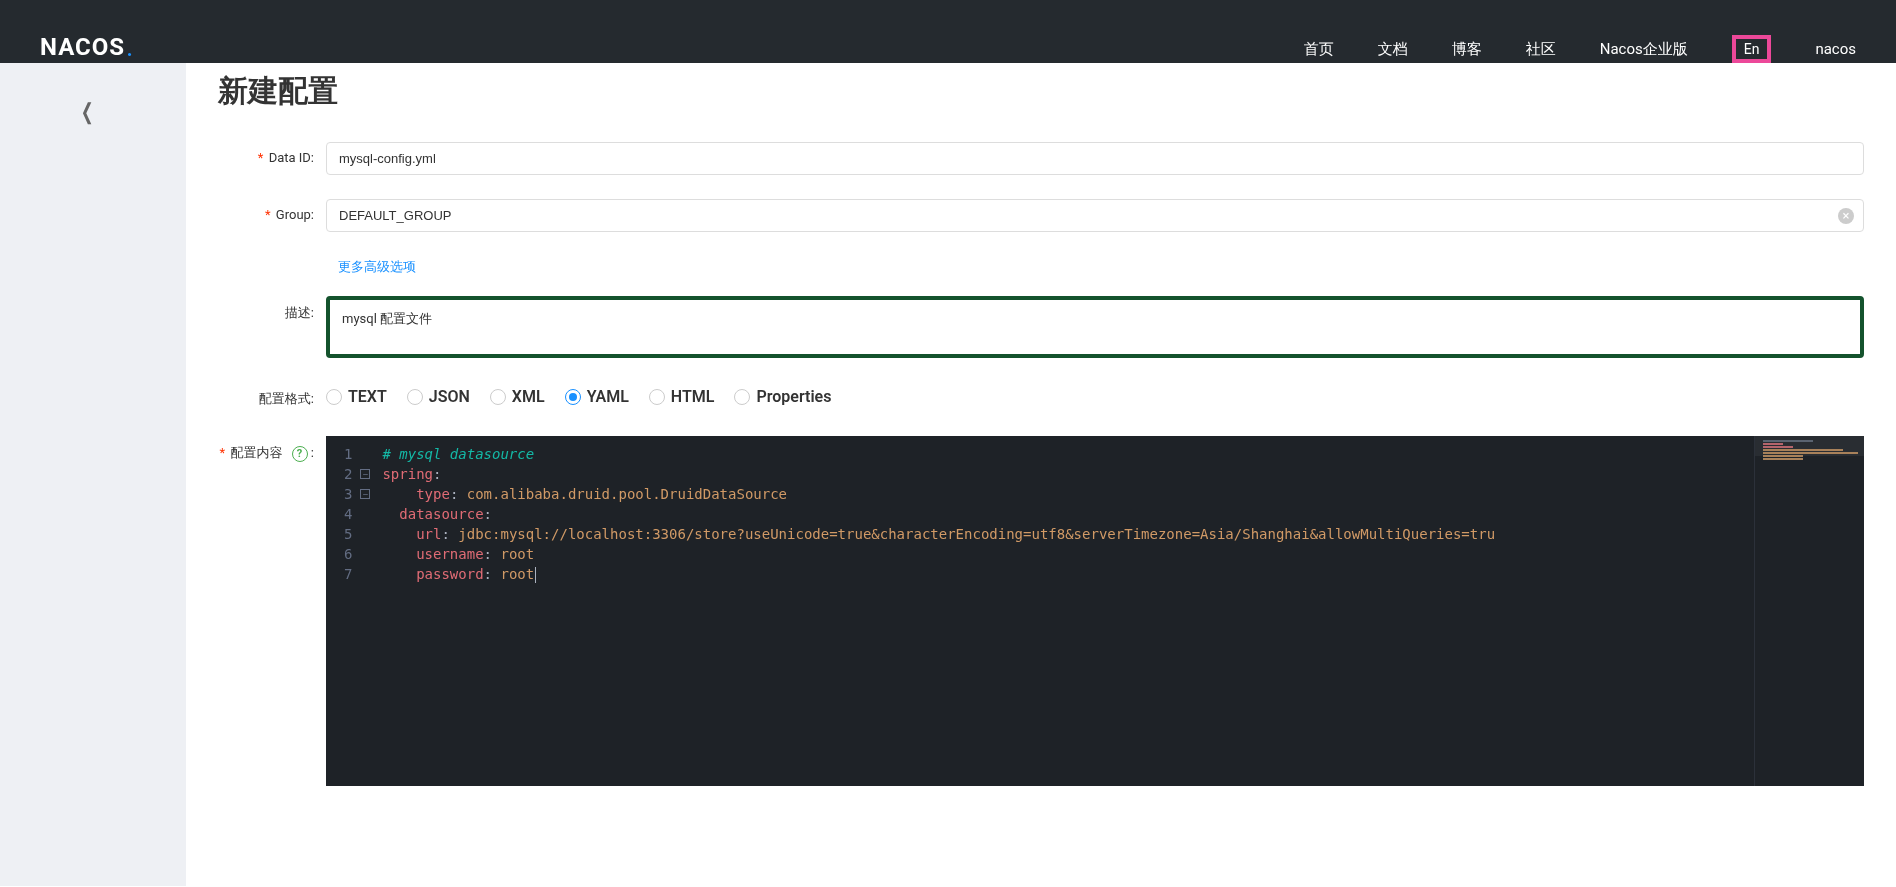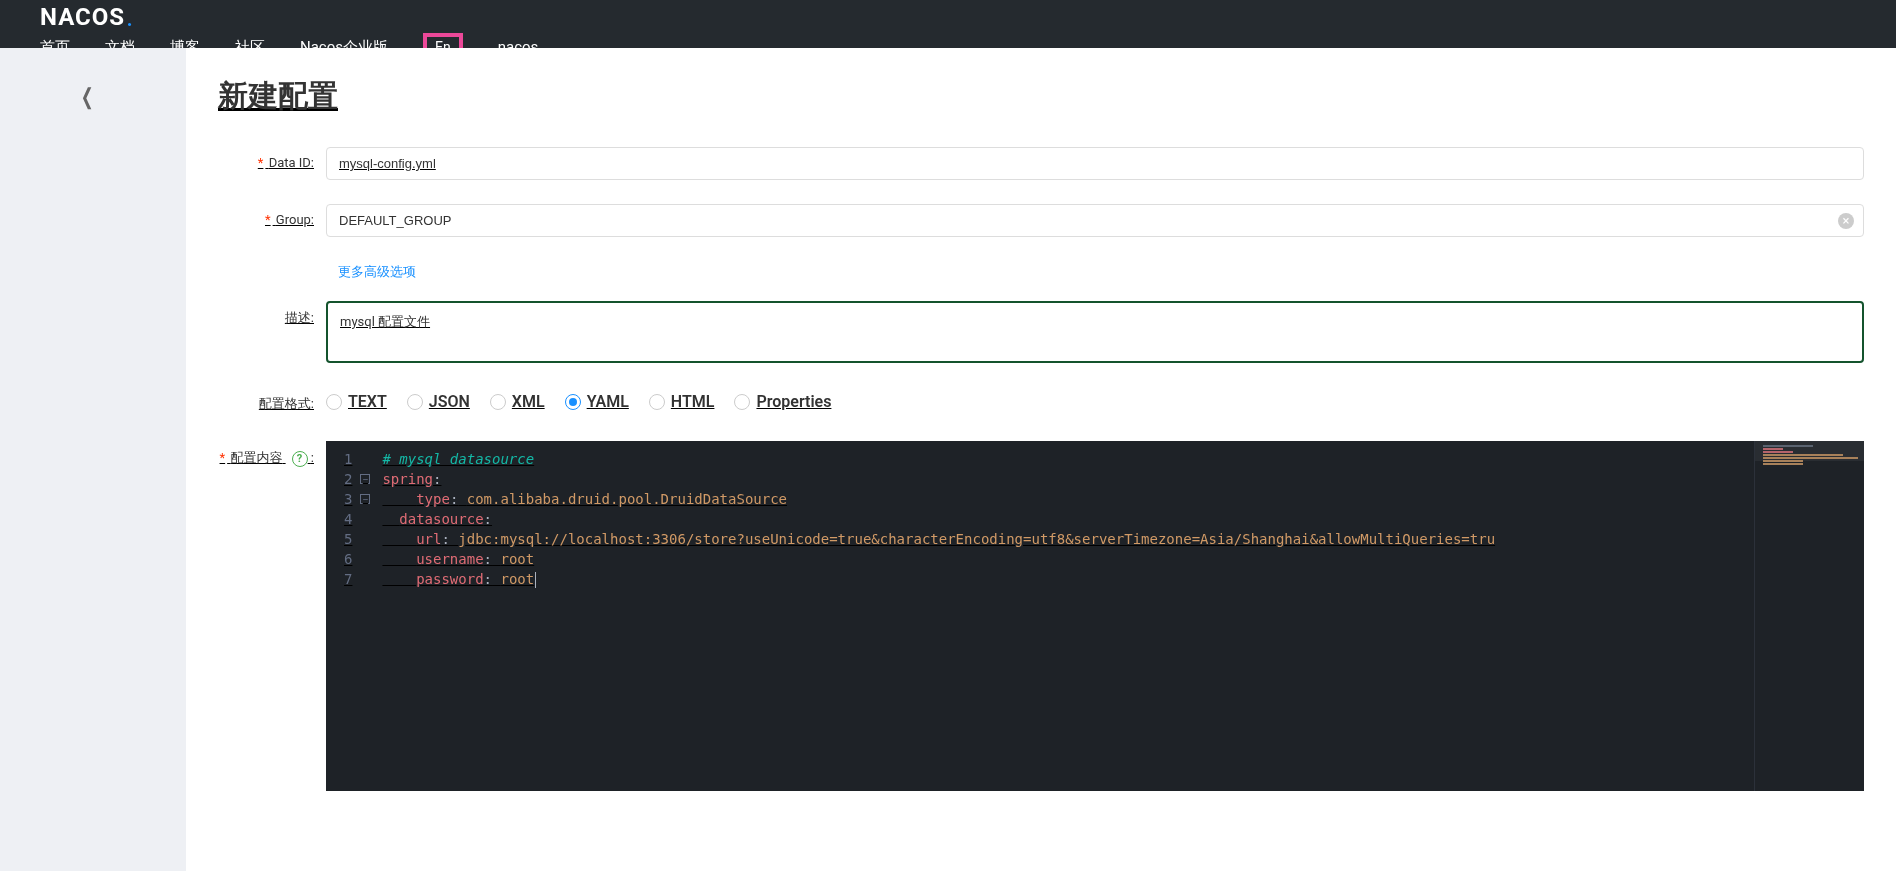--- a/index.html
+++ b/index.html
@@ -9,46 +9,45 @@
     }
     body {
       font-family: -apple-system, BlinkMacSystemFont, "Segoe UI", Roboto, "Helvetica Neue", Arial, sans-serif;
       background: #fff;
       width: 1896px;
       height: 887px;
       overflow: hidden;
     }
     .header {
       background: #252a2f;
-      height: 48px;
-      display: flex;
-      align-items: flex-start;
+      height: 63px;
+      display: flex;
+      align-items: flex-end;
       justify-content: space-between;
       padding: 0 40px;
-      flex-direction: column;
     }
     .logo {
       display: flex;
       align-items: center;
     }
     .logo-text {
       color: #fff;
       font-size: 24px;
       font-weight: bold;
       letter-spacing: 1px;
     }
     .logo-dot {
       color: #1890ff;
       font-size: 28px;
       margin-left: 1px;
     }
     .nav {
       display: flex;
       align-items: center;
-      gap: 35px;
+      gap: 44px;
     }
     .nav-item {
       color: #fff;
       font-size: 15px;
       cursor: pointer;
     }
     .lang-box {
       border: 4px solid #ec4899;
       padding: 2px 8px;
       color: #fff;
@@ -69,23 +68,22 @@
       top: 36px;
       right: 90px;
       font-size: 22px;
       color: #666;
       cursor: pointer;
       transform: scaleX(0.7);
     }
     .content {
       flex: 1;
       background: #fff;
-      padding: 28px 32px;
+      padding: 8px 32px;
       overflow: hidden;
-      text-decoration: underline;
     }
     .page-title {
       font-size: 30px;
       font-weight: 600;
       color: #333;
       margin-bottom: 30px;
     }
     .form-row {
       display: flex;
       align-items: flex-start;
@@ -141,21 +139,21 @@
     .advanced-link {
       color: #1890ff;
       font-size: 13px;
       margin-left: 120px;
       cursor: pointer;
       margin-bottom: 20px;
       display: inline-block;
     }
     .textarea-control {
       flex: 1;
-      border: 2px solid #14532d;
+      border: 4px solid #14532d;
       border-radius: 4px;
       padding: 10px 12px;
       font-size: 13px;
       color: #333;
       height: 62px;
       resize: none;
       outline: none;
       font-family: inherit;
     }
     .radio-group {

